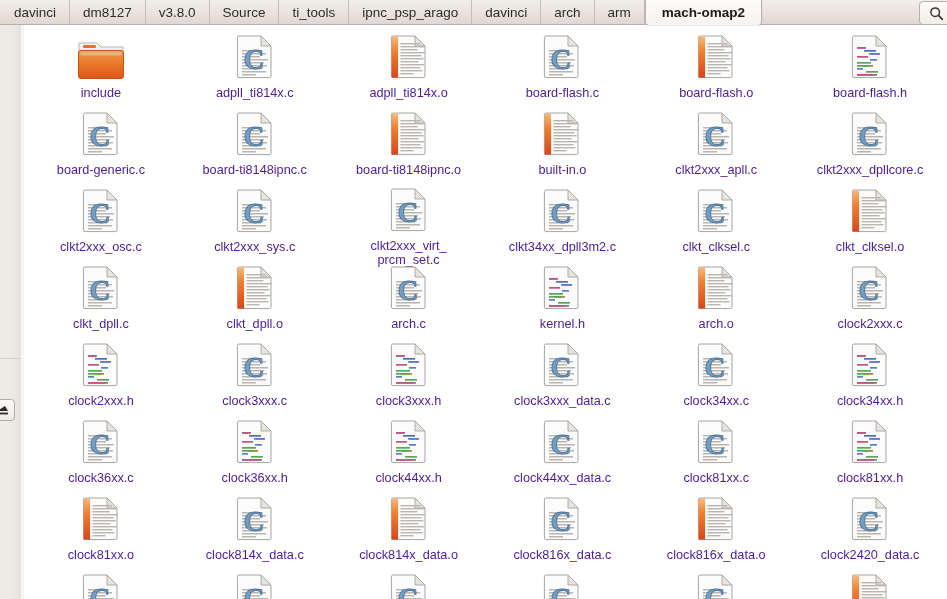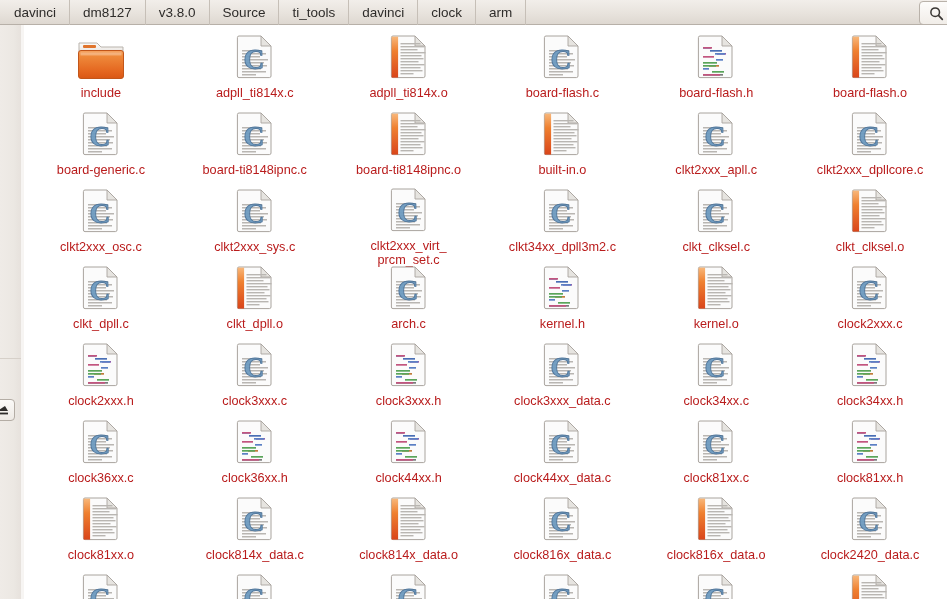--- a/index.html
+++ b/index.html
@@ -157,21 +157,21 @@
   }
   .cell .icon-wrap {
     height: 49px;
     display: flex;
     align-items: flex-end;
     justify-content: center;
   }
   .cell .label {
     margin-top: 4px;
     font-size: 12.7px;
-    color: #b91c1c;
+    color: #4c1d95;
     text-align: center;
     line-height: 14px;
     max-width: 148px;
     word-break: break-word;
     white-space: pre-line;
   }
 
   
   .ico { display: block; }
 </style>
@@ -180,23 +180,25 @@
 
 <div class="window">
 
   <div class="pathbar">
     <div class="crumbs">
         <div class="crumb">davinci</div>
         <div class="crumb">dm8127</div>
         <div class="crumb">v3.8.0</div>
         <div class="crumb">Source</div>
         <div class="crumb">ti_tools</div>
+        <div class="crumb">ipnc_psp_arago</div>
         <div class="crumb">davinci</div>
-        <div class="crumb">clock</div>
+        <div class="crumb">arch</div>
         <div class="crumb">arm</div>
+        <div class="crumb active">mach-omap2</div>
       </div>
     <div class="pathbar-spacer"></div>
     <div class="search-btn">
       <span>
         <svg class="ico" width="15" height="15" viewBox="0 0 16 16">
           <circle cx="6.6" cy="6.6" r="4.6" fill="none" stroke="#3a3734" stroke-width="1.6"></circle>
           <line x1="10.1" y1="10.1" x2="14.2" y2="14.2" stroke="#3a3734" stroke-width="1.8" stroke-linecap="round"></line>
         </svg>
       </span>
     </div>
@@ -303,68 +305,68 @@
                 <rect x="9" y="37" width="24" height="1.5" fill="#b9b6b2"></rect>
                 <rect x="9" y="40" width="14" height="1.5" fill="#b9b6b2"></rect>
     <text x="21" y="35" text-anchor="middle" font-family="Liberation Serif, serif" font-size="29" font-weight="bold" fill="#6e9bc0" stroke="#4a7299" stroke-width="0.9" opacity="0.95">C</text>
   </svg>
             </div>
             <div class="label">board-flash.c</div>
           </div>
           <div class="cell">
             <div class="icon-wrap">
               <svg class="ico" width="44" height="48" viewBox="0 0 44 48">
+    <defs>
+      <linearGradient id="spine" x1="0" y1="0" x2="0" y2="1">
+        <stop offset="0" stop-color="#f8b77a"></stop>
+        <stop offset="0.35" stop-color="#ef8030"></stop>
+        <stop offset="1" stop-color="#d9451a"></stop>
+      </linearGradient>
+    </defs>
+    <path d="M6 2 h22 l10 10 v30 a1.6 1.6 0 0 1 -1.6 1.6 H6 a1.6 1.6 0 0 1 -1.6 -1.6 V3.6 A1.6 1.6 0 0 1 6 2 Z" fill="#fbfbfb" stroke="#a9a49e" stroke-width="1"></path>
+          <path d="M28 2 l10 10 h-10 Z" fill="#e6e4e0" stroke="#a9a49e" stroke-width="0.9"></path>
+    <rect x="4.6" y="2.6" width="6.5" height="41" fill="url(#spine)"></rect>
+    <rect x="13.5" y="9" width="20" height="1.4" fill="#b9b6b2"></rect>
+                <rect x="13.5" y="12" width="24" height="1.4" fill="#b9b6b2"></rect>
+                <rect x="13.5" y="15" width="17" height="1.4" fill="#b9b6b2"></rect>
+                <rect x="13.5" y="18" width="25" height="1.4" fill="#b9b6b2"></rect>
+                <rect x="13.5" y="21" width="21" height="1.4" fill="#b9b6b2"></rect>
+                <rect x="13.5" y="24" width="23" height="1.4" fill="#b9b6b2"></rect>
+                <rect x="13.5" y="27" width="18" height="1.4" fill="#b9b6b2"></rect>
+                <rect x="13.5" y="30" width="24" height="1.4" fill="#b9b6b2"></rect>
+                <rect x="13.5" y="33" width="20" height="1.4" fill="#b9b6b2"></rect>
+                <rect x="13.5" y="36" width="22" height="1.4" fill="#b9b6b2"></rect>
+                <rect x="13.5" y="39" width="13" height="1.4" fill="#b9b6b2"></rect>
+  </svg>
+            </div>
+            <div class="label">board-flash.o</div>
+          </div>
+          <div class="cell">
+            <div class="icon-wrap">
+              <svg class="ico" width="44" height="48" viewBox="0 0 44 48">
     <path d="M6 2 h22 l10 10 v30 a1.6 1.6 0 0 1 -1.6 1.6 H6 a1.6 1.6 0 0 1 -1.6 -1.6 V3.6 A1.6 1.6 0 0 1 6 2 Z" fill="#fbfbfb" stroke="#a9a49e" stroke-width="1"></path>
           <path d="M28 2 l10 10 h-10 Z" fill="#e6e4e0" stroke="#a9a49e" stroke-width="0.9"></path>
     <rect x="9" y="13" width="8" height="1.7" fill="#5b7fc4"></rect>
                 <rect x="16" y="16" width="12" height="1.7" fill="#4a6fb5"></rect>
                 <rect x="23" y="19" width="9" height="1.7" fill="#8f5fb0"></rect>
                 <rect x="9" y="22" width="11" height="1.7" fill="#c2557f"></rect>
                 <rect x="22" y="25" width="7" height="1.7" fill="#5b7fc4"></rect>
                 <rect x="9" y="28" width="14" height="1.7" fill="#5aa55a"></rect>
                 <rect x="15" y="31" width="10" height="1.7" fill="#c07c3a"></rect>
                 <rect x="9" y="34" width="6" height="1.7" fill="#5b7fc4"></rect>
                 <rect x="18" y="37" width="12" height="1.7" fill="#5aa55a"></rect>
                 <rect x="9" y="40" width="20" height="1.7" fill="#7a7a7a"></rect>
                 <rect x="9" y="13" width="9" height="1.7" fill="#c2557f"></rect>
                 <rect x="21" y="19" width="10" height="1.7" fill="#5b7fc4"></rect>
                 <rect x="9" y="31" width="13" height="1.7" fill="#5aa55a"></rect>
                 <rect x="9" y="40" width="17" height="1.7" fill="#c2557f"></rect>
   </svg>
             </div>
             <div class="label">board-flash.h</div>
           </div>
-          <div class="cell">
-            <div class="icon-wrap">
-              <svg class="ico" width="44" height="48" viewBox="0 0 44 48">
-    <defs>
-      <linearGradient id="spine" x1="0" y1="0" x2="0" y2="1">
-        <stop offset="0" stop-color="#f8b77a"></stop>
-        <stop offset="0.35" stop-color="#ef8030"></stop>
-        <stop offset="1" stop-color="#d9451a"></stop>
-      </linearGradient>
-    </defs>
-    <path d="M6 2 h22 l10 10 v30 a1.6 1.6 0 0 1 -1.6 1.6 H6 a1.6 1.6 0 0 1 -1.6 -1.6 V3.6 A1.6 1.6 0 0 1 6 2 Z" fill="#fbfbfb" stroke="#a9a49e" stroke-width="1"></path>
-          <path d="M28 2 l10 10 h-10 Z" fill="#e6e4e0" stroke="#a9a49e" stroke-width="0.9"></path>
-    <rect x="4.6" y="2.6" width="6.5" height="41" fill="url(#spine)"></rect>
-    <rect x="13.5" y="9" width="20" height="1.4" fill="#b9b6b2"></rect>
-                <rect x="13.5" y="12" width="24" height="1.4" fill="#b9b6b2"></rect>
-                <rect x="13.5" y="15" width="17" height="1.4" fill="#b9b6b2"></rect>
-                <rect x="13.5" y="18" width="25" height="1.4" fill="#b9b6b2"></rect>
-                <rect x="13.5" y="21" width="21" height="1.4" fill="#b9b6b2"></rect>
-                <rect x="13.5" y="24" width="23" height="1.4" fill="#b9b6b2"></rect>
-                <rect x="13.5" y="27" width="18" height="1.4" fill="#b9b6b2"></rect>
-                <rect x="13.5" y="30" width="24" height="1.4" fill="#b9b6b2"></rect>
-                <rect x="13.5" y="33" width="20" height="1.4" fill="#b9b6b2"></rect>
-                <rect x="13.5" y="36" width="22" height="1.4" fill="#b9b6b2"></rect>
-                <rect x="13.5" y="39" width="13" height="1.4" fill="#b9b6b2"></rect>
-  </svg>
-            </div>
-            <div class="label">board-flash.o</div>
-          </div>
         </div>
         <div class="row">
           <div class="cell">
             <div class="icon-wrap">
               <svg class="ico" width="44" height="48" viewBox="0 0 44 48">
     <path d="M6 2 h22 l10 10 v30 a1.6 1.6 0 0 1 -1.6 1.6 H6 a1.6 1.6 0 0 1 -1.6 -1.6 V3.6 A1.6 1.6 0 0 1 6 2 Z" fill="#fbfbfb" stroke="#a9a49e" stroke-width="1"></path>
           <path d="M28 2 l10 10 h-10 Z" fill="#e6e4e0" stroke="#a9a49e" stroke-width="0.9"></path>
     <rect x="9" y="16" width="20" height="1.5" fill="#b9b6b2"></rect>
                 <rect x="9" y="19" width="24" height="1.5" fill="#b9b6b2"></rect>
                 <rect x="9" y="22" width="18" height="1.5" fill="#b9b6b2"></rect>
@@ -728,21 +730,21 @@
                 <rect x="13.5" y="18" width="25" height="1.4" fill="#b9b6b2"></rect>
                 <rect x="13.5" y="21" width="21" height="1.4" fill="#b9b6b2"></rect>
                 <rect x="13.5" y="24" width="23" height="1.4" fill="#b9b6b2"></rect>
                 <rect x="13.5" y="27" width="18" height="1.4" fill="#b9b6b2"></rect>
                 <rect x="13.5" y="30" width="24" height="1.4" fill="#b9b6b2"></rect>
                 <rect x="13.5" y="33" width="20" height="1.4" fill="#b9b6b2"></rect>
                 <rect x="13.5" y="36" width="22" height="1.4" fill="#b9b6b2"></rect>
                 <rect x="13.5" y="39" width="13" height="1.4" fill="#b9b6b2"></rect>
   </svg>
             </div>
-            <div class="label">kernel.o</div>
+            <div class="label">arch.o</div>
           </div>
           <div class="cell">
             <div class="icon-wrap">
               <svg class="ico" width="44" height="48" viewBox="0 0 44 48">
     <path d="M6 2 h22 l10 10 v30 a1.6 1.6 0 0 1 -1.6 1.6 H6 a1.6 1.6 0 0 1 -1.6 -1.6 V3.6 A1.6 1.6 0 0 1 6 2 Z" fill="#fbfbfb" stroke="#a9a49e" stroke-width="1"></path>
           <path d="M28 2 l10 10 h-10 Z" fill="#e6e4e0" stroke="#a9a49e" stroke-width="0.9"></path>
     <rect x="9" y="16" width="20" height="1.5" fill="#b9b6b2"></rect>
                 <rect x="9" y="19" width="24" height="1.5" fill="#b9b6b2"></rect>
                 <rect x="9" y="22" width="18" height="1.5" fill="#b9b6b2"></rect>
                 <rect x="9" y="25" width="26" height="1.5" fill="#b9b6b2"></rect>

